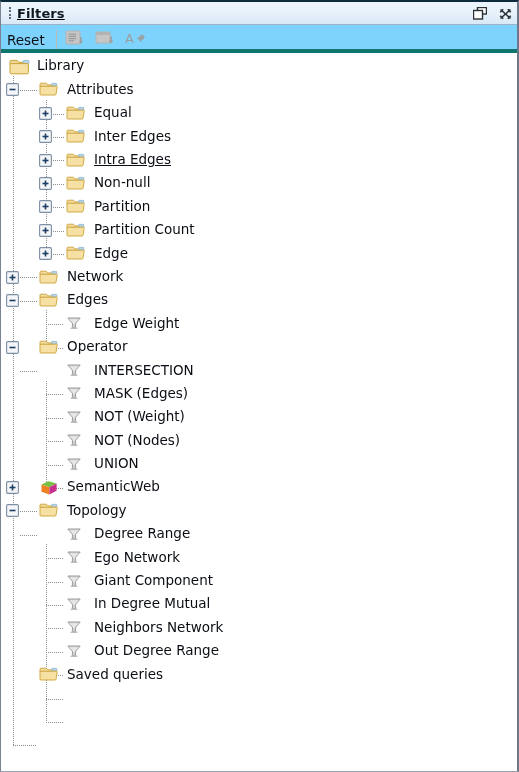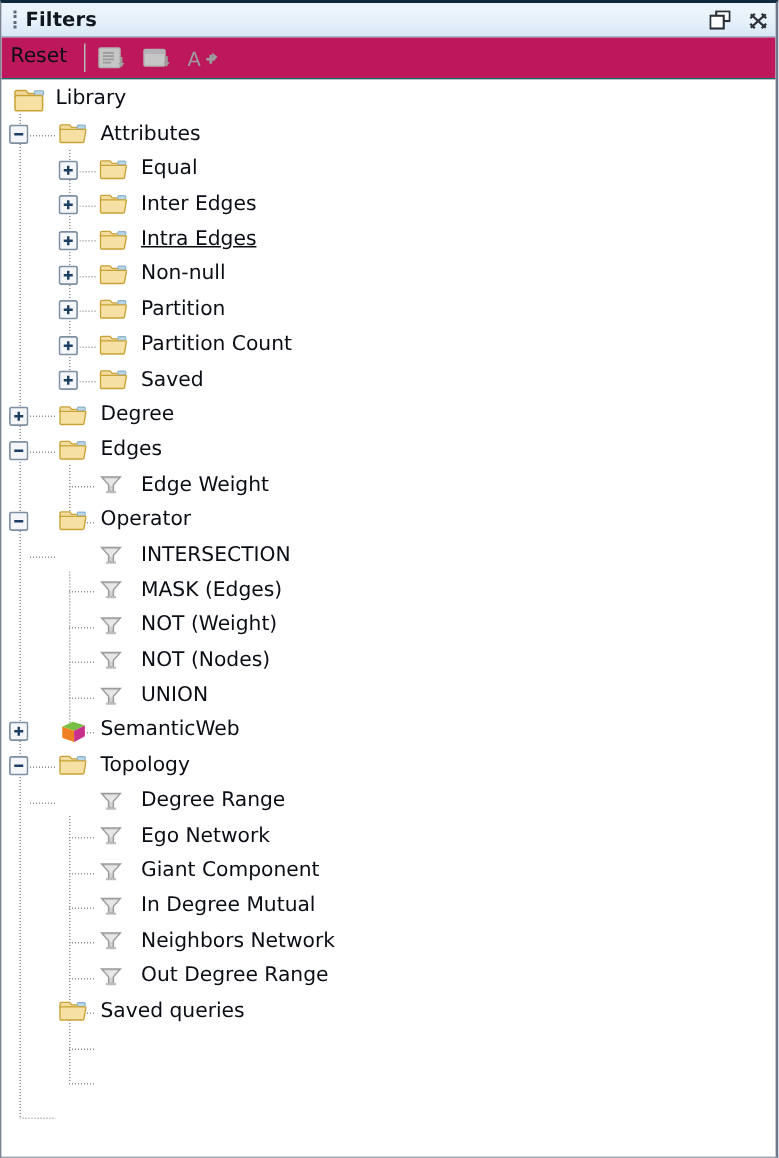--- a/index.html
+++ b/index.html
@@ -30,20 +30,21 @@
   
   #titlebar {
     position: relative;
     height: 23px;
     flex: 0 0 23px;
     background: linear-gradient(to bottom, #eef6fc 0%, #e8f2fb 45%, #d9e9f7 100%);
     border-bottom: 1px solid #9fb3c8;
     display: flex;
     align-items: center;
     box-sizing: border-box;
+    text-decoration: underline;
   }
   .drag-handle {
     width: 9px;
     height: 14px;
     margin-left: 4px;
     margin-right: 3px;
     display: flex;
     flex-direction: column;
     justify-content: space-between;
     align-items: center;
@@ -81,24 +82,24 @@
     justify-content: center;
     cursor: pointer;
   }
   .tbtn svg { display: block; }
 
   
   #toolbar {
     position: relative;
     height: 28px;
     flex: 0 0 28px;
-    background: #be185d;
-    border-bottom: 1px solid #0f766e;
-    display: flex;
-    align-items: center;
+    background: #7dd3fc;
+    border-bottom: 4px solid #0f766e;
+    display: flex;
+    align-items: flex-end;
     box-sizing: border-box;
   }
   #reset-btn {
     font-size: 13.5px;
     color: #0b0f13;
     padding: 1px 6px 2px 5px;
     margin-left: 1px;
     background: transparent;
     border: none;
     cursor: pointer;
@@ -419,38 +420,38 @@
             <path d="M6.5 3.5 V9.5" stroke="#1c3f63" stroke-width="1.6"></path>
           </svg>
         </span>
         <span class="node-icon" style="left: 65px; top: 3px;">
           <svg width="20" height="16" viewBox="0 0 20 16">
             <path d="M1 3.2 Q1 2.2 2 2.2 H7.3 L8.9 3.9 H13.2 Q14.1 3.9 14.1 4.8 V5.6 H1 Z" fill="#f3dca0" stroke="#c9a236" stroke-width="0.9"></path>
             <rect x="12.6" y="2.4" width="5.2" height="2.6" rx="0.6" fill="#b7d6e8" stroke="#8fb3ca" stroke-width="0.8"></rect>
             <path d="M1 5.2 H17.6 Q18.4 5.2 18.2 6.1 L17 13.2 Q16.9 14 16 14 H2 Q1 14 1 13.1 Z" fill="#f6e0a4" stroke="#c9a236" stroke-width="0.9"></path>
           </svg>
         </span>
-        <span class="label" style="position: absolute; left: 93px;">Saved</span>
+        <span class="label" style="position: absolute; left: 93px;">Edge</span>
       </div>
       <div class="row">
         <span class="toggle" style="left: 5px; top: 5px;">
           <svg width="13" height="13" viewBox="0 0 13 13">
             <rect x="0.6" y="0.6" width="11.8" height="11.8" rx="1.2" fill="#f4f6f9" stroke="#7d8fa3" stroke-width="1.1"></rect>
             <path d="M3.5 6.5 H9.5" stroke="#1c3f63" stroke-width="1.6"></path>
             <path d="M6.5 3.5 V9.5" stroke="#1c3f63" stroke-width="1.6"></path>
           </svg>
         </span>
         <span class="node-icon" style="left: 38px; top: 3px;">
           <svg width="20" height="16" viewBox="0 0 20 16">
             <path d="M1 3.2 Q1 2.2 2 2.2 H7.3 L8.9 3.9 H13.2 Q14.1 3.9 14.1 4.8 V5.6 H1 Z" fill="#f3dca0" stroke="#c9a236" stroke-width="0.9"></path>
             <rect x="12.6" y="2.4" width="5.2" height="2.6" rx="0.6" fill="#b7d6e8" stroke="#8fb3ca" stroke-width="0.8"></rect>
             <path d="M1 5.2 H17.6 Q18.4 5.2 18.2 6.1 L17 13.2 Q16.9 14 16 14 H2 Q1 14 1 13.1 Z" fill="#f6e0a4" stroke="#c9a236" stroke-width="0.9"></path>
           </svg>
         </span>
-        <span class="label" style="position: absolute; left: 66px;">Degree</span>
+        <span class="label" style="position: absolute; left: 66px;">Network</span>
       </div>
       <div class="row">
         <span class="toggle" style="left: 5px; top: 5px;">
           <svg width="13" height="13" viewBox="0 0 13 13">
             <rect x="0.6" y="0.6" width="11.8" height="11.8" rx="1.2" fill="#f4f6f9" stroke="#7d8fa3" stroke-width="1.1"></rect>
             <path d="M3.5 6.5 H9.5" stroke="#1c3f63" stroke-width="1.6"></path>
           </svg>
         </span>
         <span class="node-icon" style="left: 38px; top: 3px;">
           <svg width="20" height="16" viewBox="0 0 20 16">

